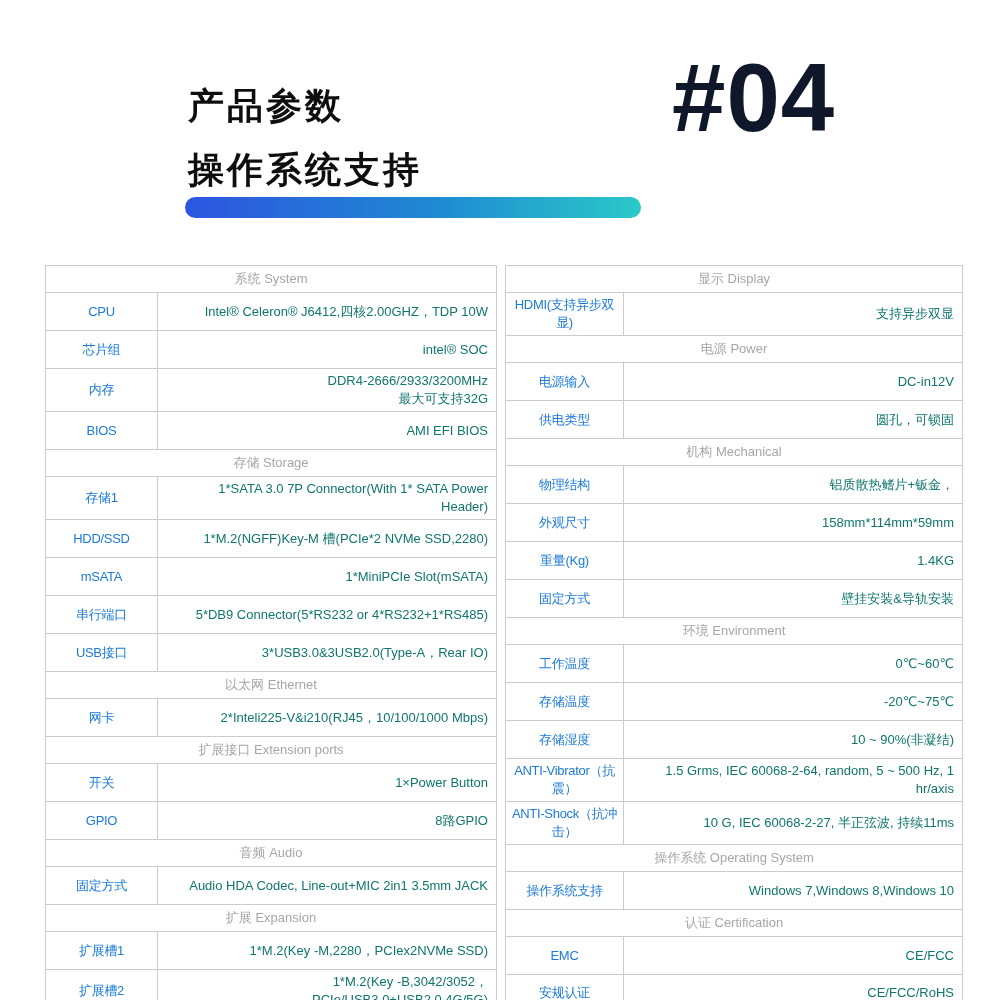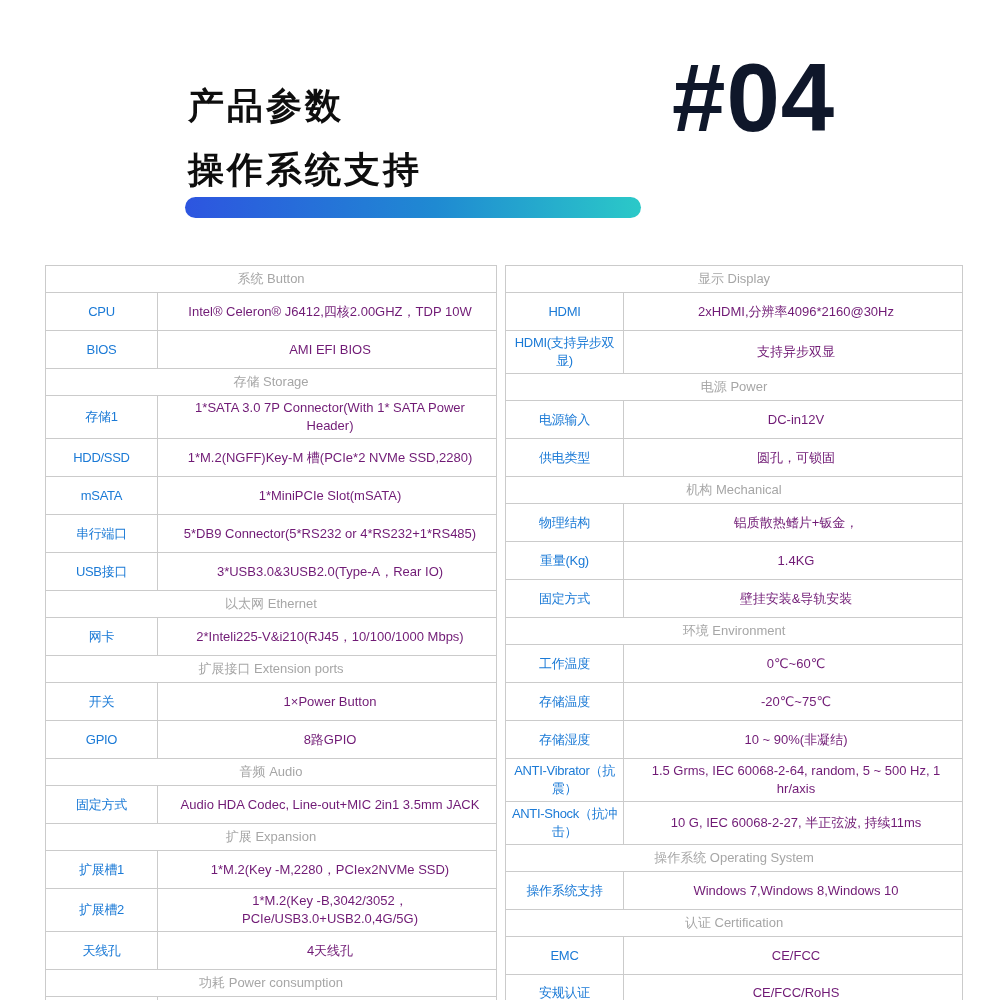--- a/index.html
+++ b/index.html
@@ -49,21 +49,21 @@
   tr.section-row td{
     height:27px;text-align:center;color:#a6a6a6;font-size:13px;
     padding:2px 4px;
   }
   tr.data-row{height:38px;}
   tr.data-row th{
     font-weight:400;color:#1b7ad6;text-align:center;
     padding:3px 1px;letter-spacing:-0.3px;
   }
   tr.data-row td{
-    color:#701a75;text-align:center;padding:3px 8px 3px 14px;
+    color:#0f766e;text-align:right;padding:3px 8px 3px 14px;
   }
   tr.data-row td .vline{display:block;}
 </style>
 </head>
 <body>
 
 <div class="page">
 
   <div class="title">
     <span>产品参数</span><br>
@@ -75,26 +75,39 @@
   <div class="badge">#04</div>
 
   <div class="tables">
     <table class="spec left" id="table-left">
       <colgroup>
           <col style="width:112px">
           <col>
         </colgroup>
       <tbody>
           <tr class="section-row">
-            <td colspan="2">系统 Button</td>
+            <td colspan="2">系统 System</td>
           </tr>
           <tr class="data-row">
             <th>CPU</th>
             <td>
               <span class="vline">Intel® Celeron® J6412,四核2.00GHZ，TDP 10W</span>
+            </td>
+          </tr>
+          <tr class="data-row">
+            <th>芯片组</th>
+            <td>
+              <span class="vline">intel® SOC</span>
+            </td>
+          </tr>
+          <tr class="data-row">
+            <th>内存</th>
+            <td>
+              <span class="vline">DDR4-2666/2933/3200MHz</span>
+              <span class="vline">最大可支持32G</span>
             </td>
           </tr>
           <tr class="data-row">
             <th>BIOS</th>
             <td>
               <span class="vline">AMI EFI BIOS</span>
             </td>
           </tr>
           <tr class="section-row">
             <td colspan="2">存储 Storage</td>
@@ -203,26 +216,20 @@
     <table class="spec right" id="table-right">
       <colgroup>
           <col style="width:118px">
           <col>
         </colgroup>
       <tbody>
           <tr class="section-row">
             <td colspan="2">显示 Display</td>
           </tr>
           <tr class="data-row">
-            <th>HDMI</th>
-            <td>
-              <span class="vline">2xHDMI,分辨率4096*2160@30Hz</span>
-            </td>
-          </tr>
-          <tr class="data-row">
             <th>HDMI(支持异步双显)</th>
             <td>
               <span class="vline">支持异步双显</span>
             </td>
           </tr>
           <tr class="section-row">
             <td colspan="2">电源 Power</td>
           </tr>
           <tr class="data-row">
             <th>电源输入</th>
@@ -236,20 +243,26 @@
               <span class="vline">圆孔，可锁固</span>
             </td>
           </tr>
           <tr class="section-row">
             <td colspan="2">机构 Mechanical</td>
           </tr>
           <tr class="data-row">
             <th>物理结构</th>
             <td>
               <span class="vline">铝质散热鳍片+钣金，</span>
+            </td>
+          </tr>
+          <tr class="data-row">
+            <th>外观尺寸</th>
+            <td>
+              <span class="vline">158mm*114mm*59mm</span>
             </td>
           </tr>
           <tr class="data-row">
             <th>重量(Kg)</th>
             <td>
               <span class="vline">1.4KG</span>
             </td>
           </tr>
           <tr class="data-row">
             <th>固定方式</th>

